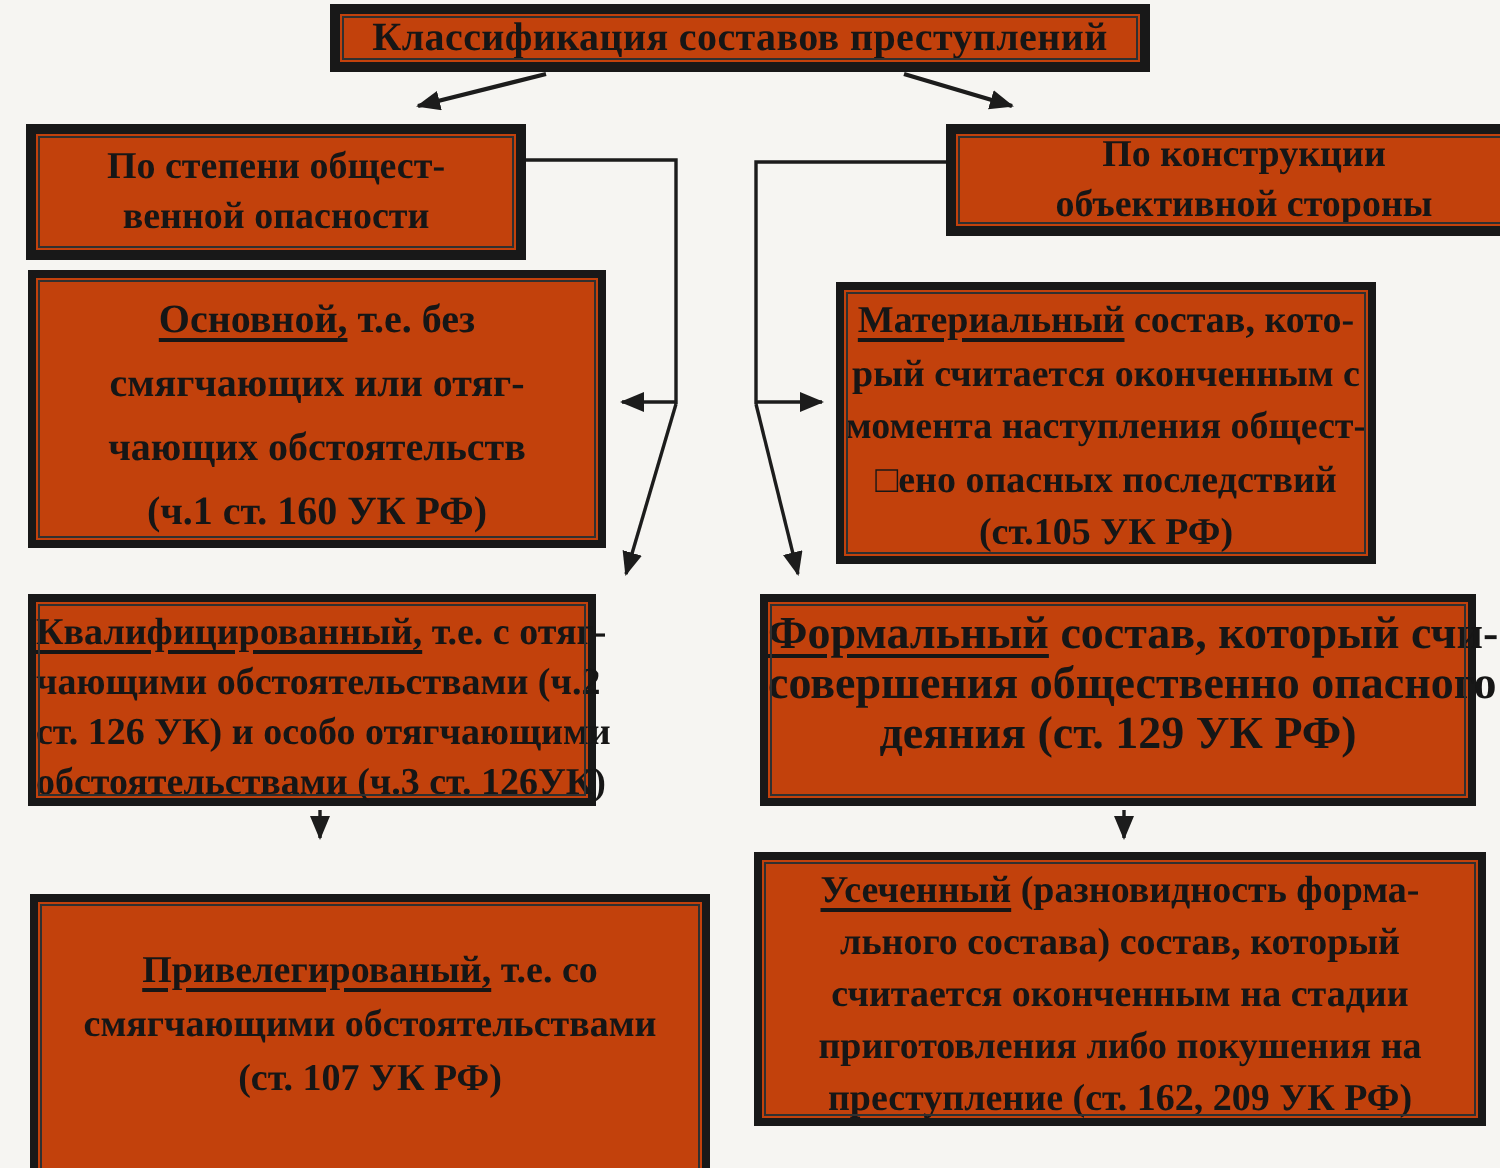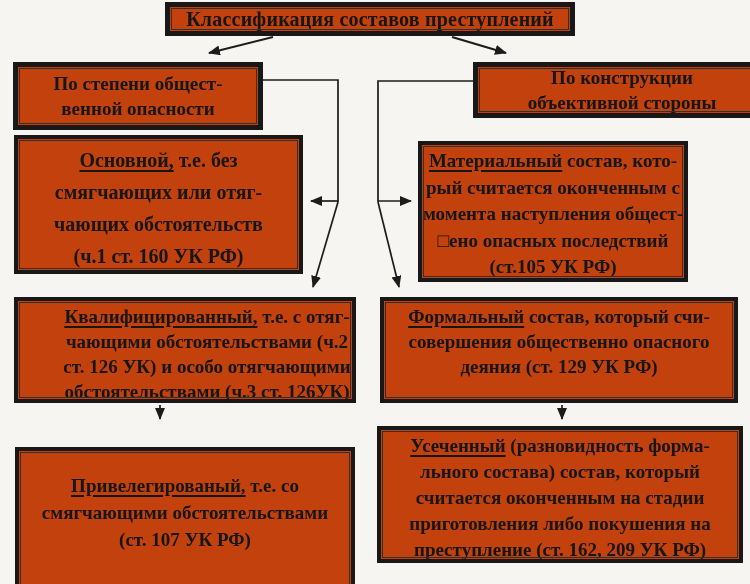--- a/index.html
+++ b/index.html
@@ -55,22 +55,22 @@
   }
   .ln { white-space: nowrap; }
   .u {
     text-decoration: underline;
     text-decoration-thickness: 2px;
     text-underline-offset: 3px;
   }
   .node { padding-top: 3px; }
   #r1c1 { left: 14px;  top: 135px; width: 289px; height: 139px; font-size: 20px; line-height: 32px; padding-top: 5px; }
   #r1c2 { left: 418px; top: 141px; width: 270px; height: 141px; font-size: 19px; line-height: 26.5px; }
-  #r2c1 { left: 14px;  top: 297px; width: 342px; height: 106px; font-size: 19px; line-height: 25px; padding-left: 44px; }
-  #r2c2 { left: 380px; top: 297px; width: 358px; height: 106px; font-size: 19px; line-height: 25px; }
+  #r2c1 { left: 14px;  top: 297px; width: 284px; height: 106px; font-size: 19px; line-height: 25px; }
+  #r2c2 { left: 380px; top: 297px; width: 358px; height: 106px; font-size: 23px; line-height: 25px; }
   #r3c1 { left: 15px;  top: 428px; width: 340px; height: 160px; font-size: 19px; line-height: 27px; padding-top: 21px; margin-top: 19px; }
   #r3c2 { left: 377px; top: 426px; width: 366px; height: 137px; font-size: 19px; line-height: 26px; }
   #title-box  { left: 165px; top: 2px;  width: 410px; height: 34px; }
   #branch-left  { left: 13px;  top: 62px; width: 250px; height: 68px; }
   #branch-right { left: 473px; top: 62px; width: 298px; height: 56px; }
   .conn { stroke: #1c1c1c; stroke-width: 1.7; fill: none; }
   .conn.bold { stroke-width: 2.1; }
 </style>
 </head>
 <body>

